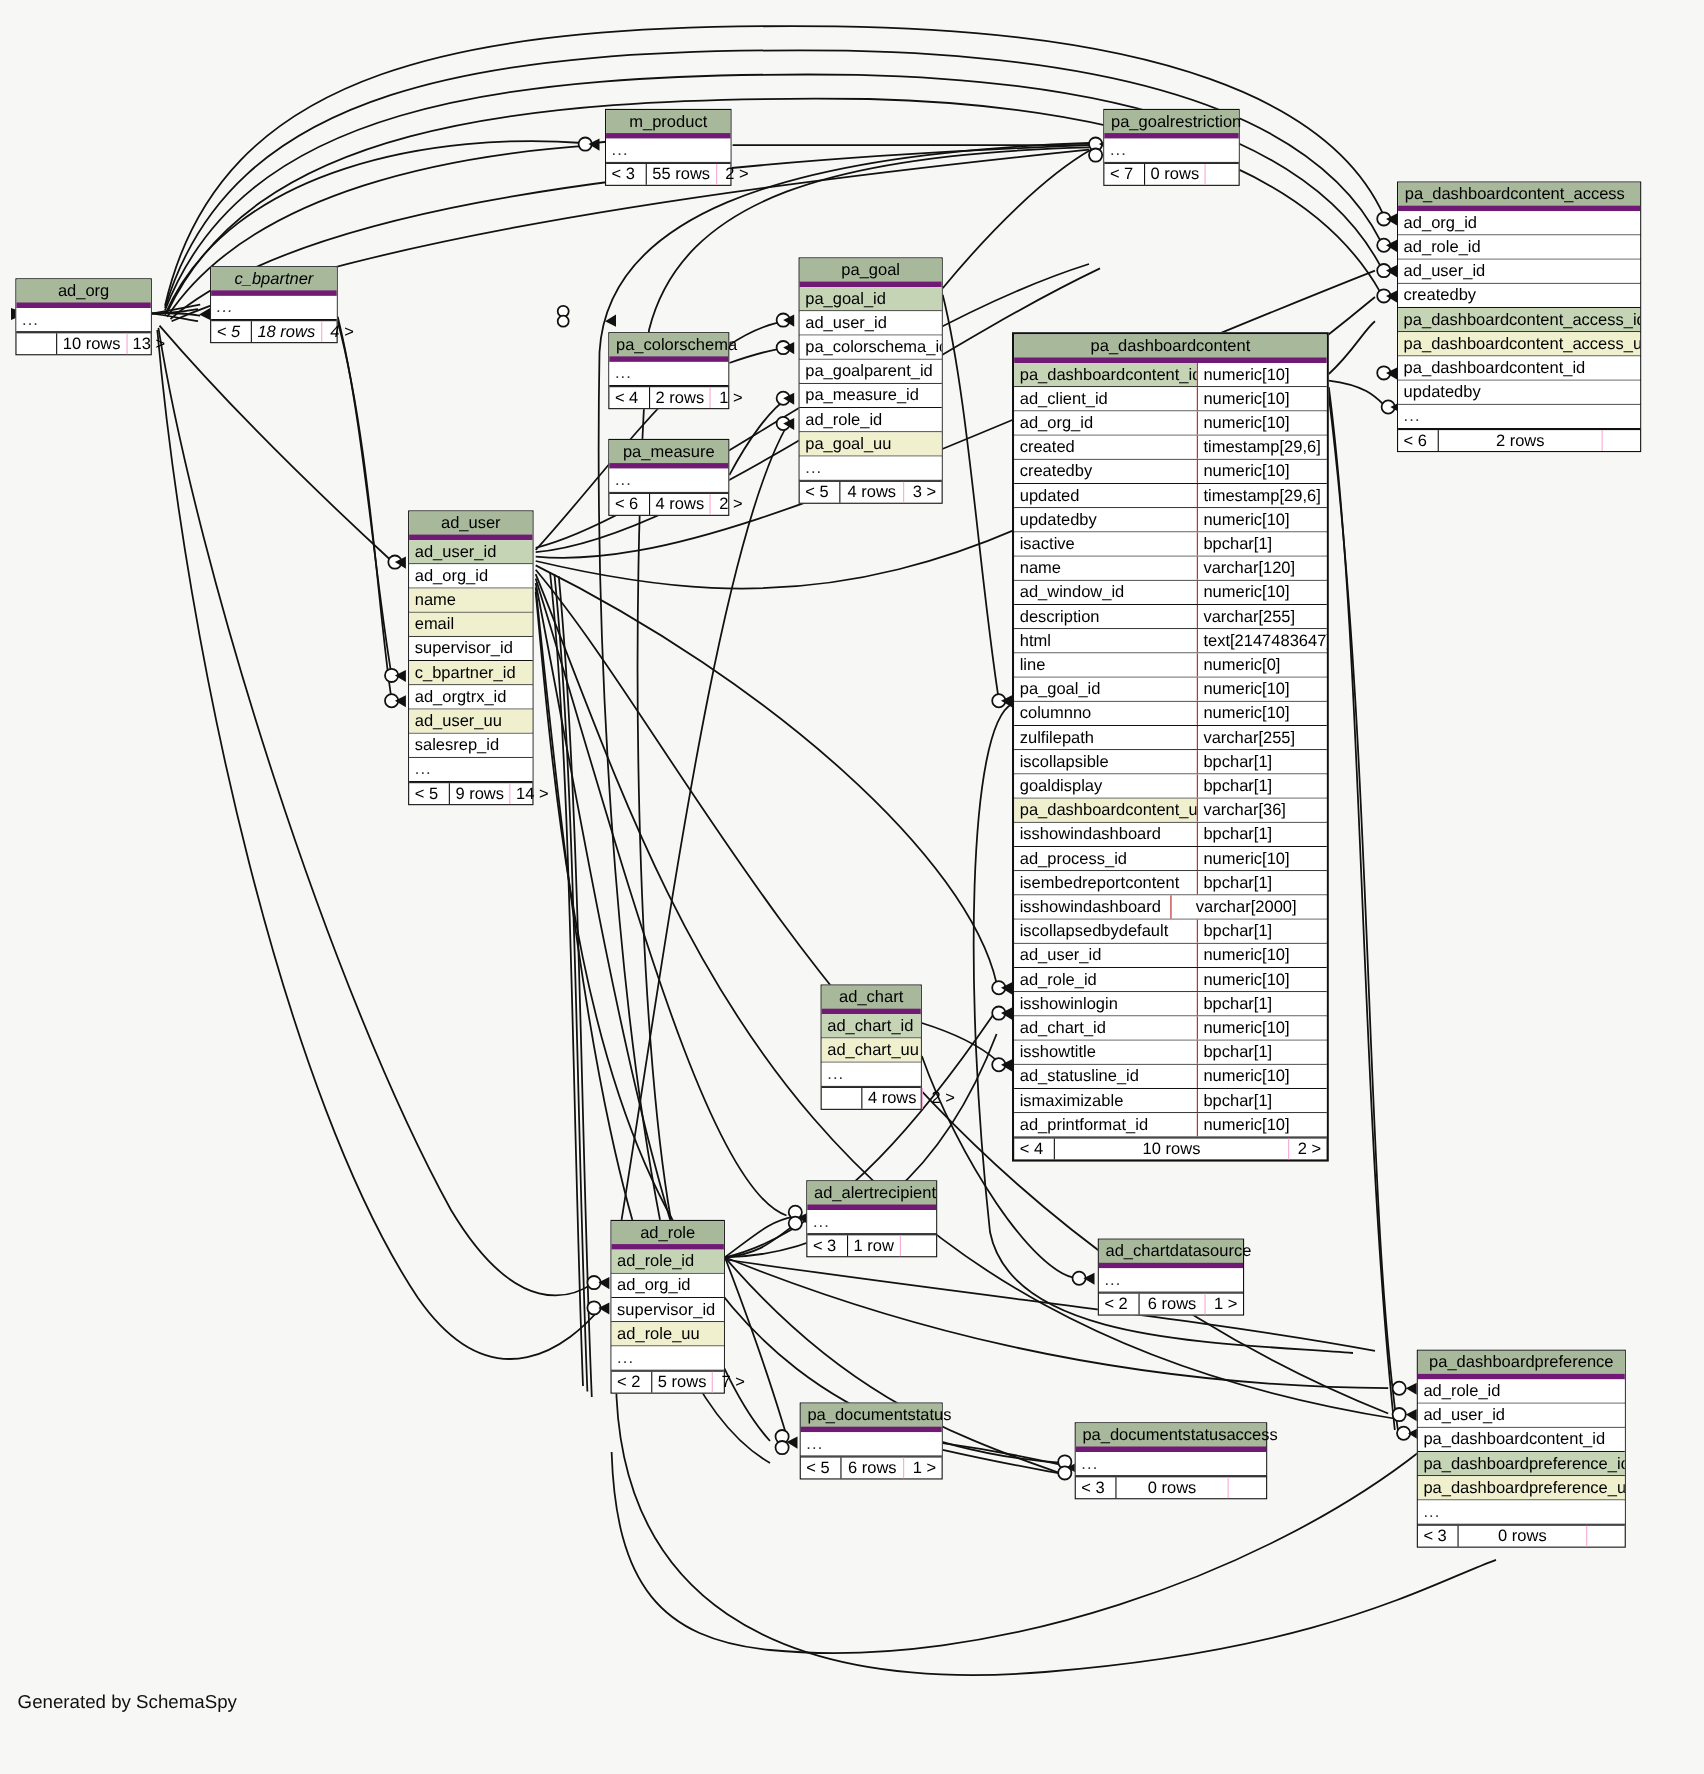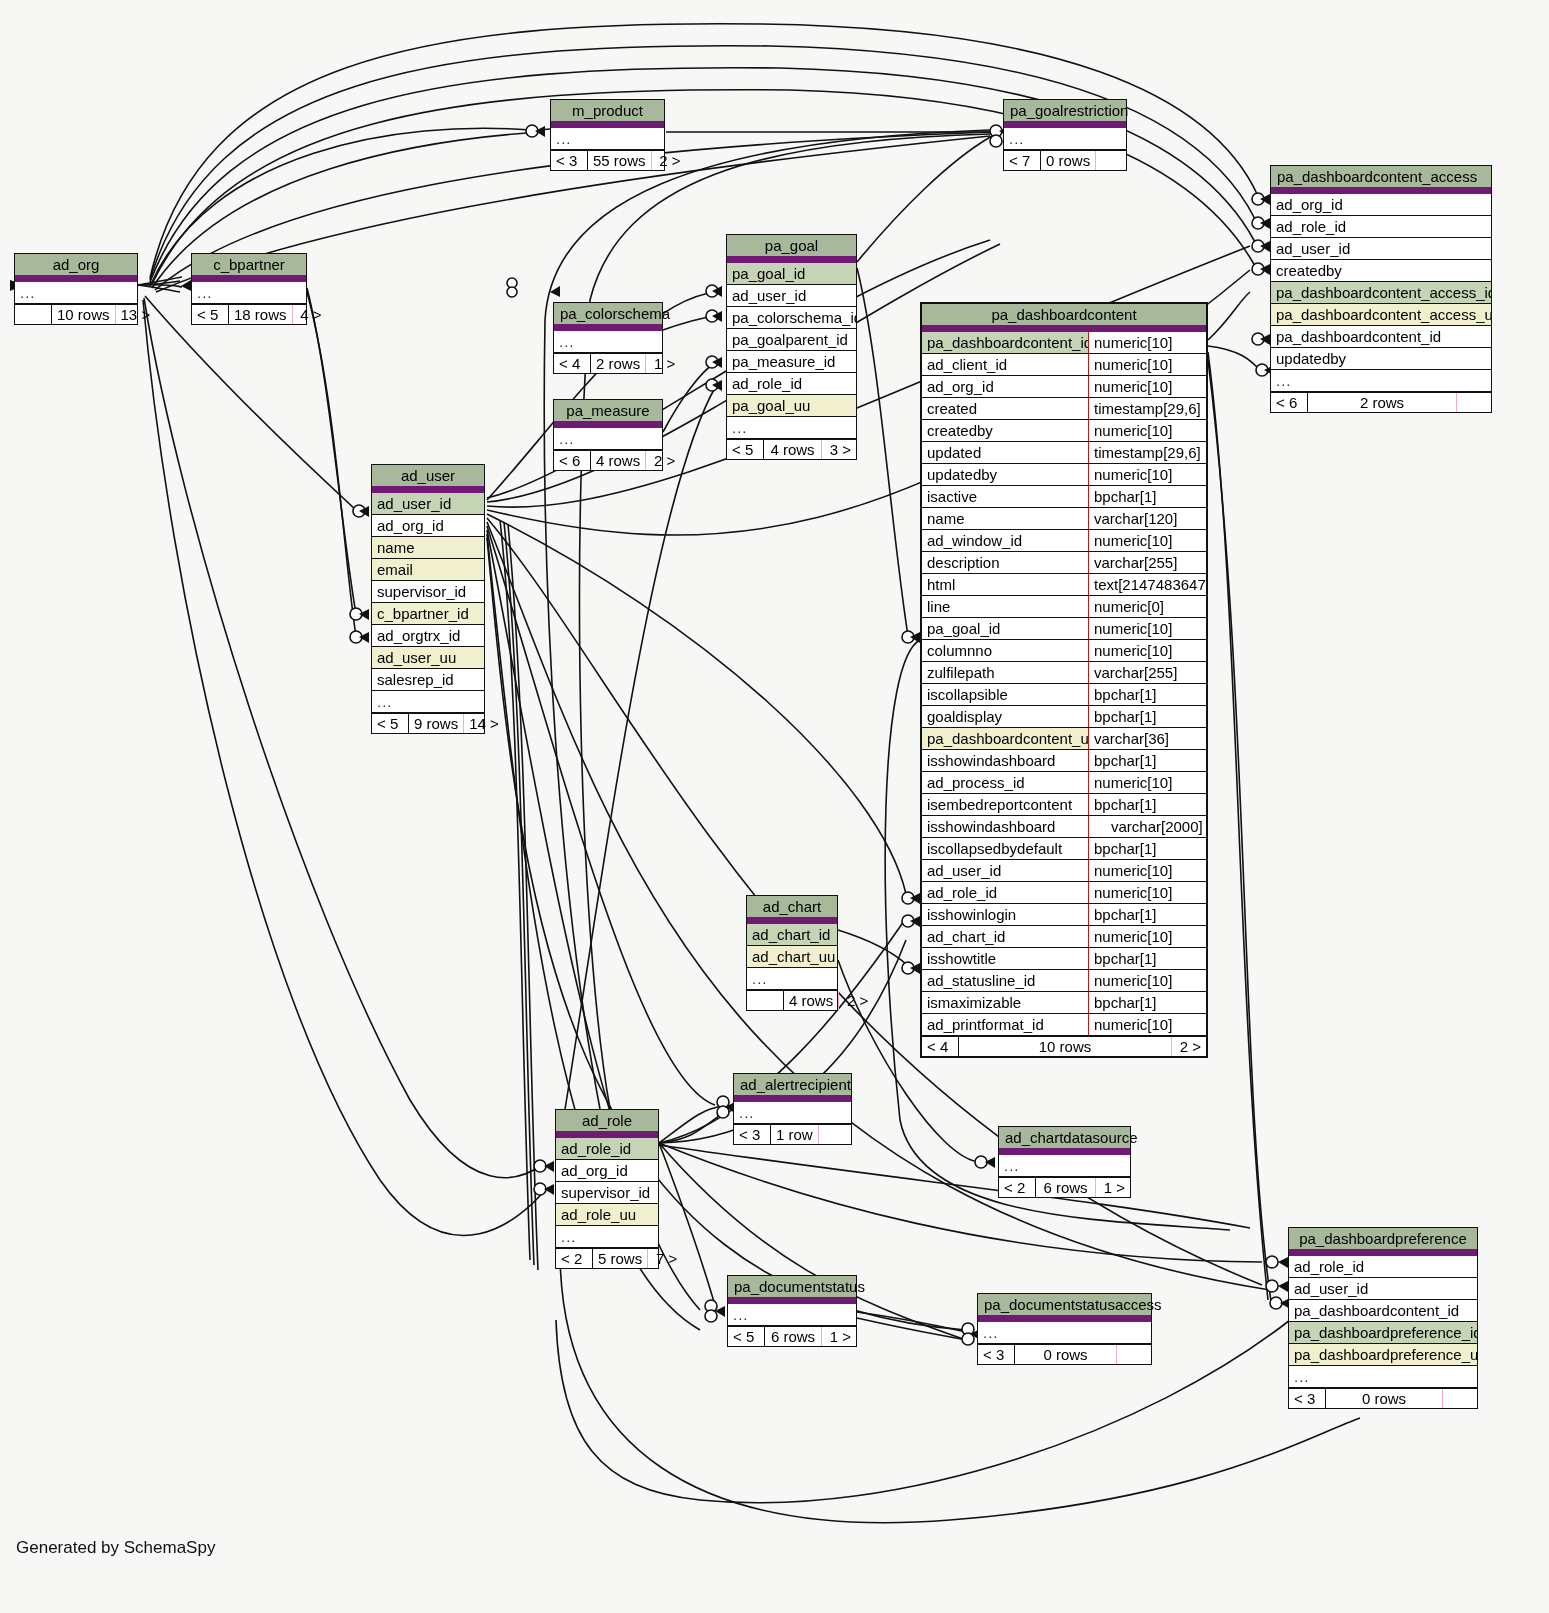--- a/index.html
+++ b/index.html
@@ -17,21 +17,21 @@
     border:1px solid #111;
     background:#ffffff;
     box-sizing:border-box;
     font-size:15px;
     color:#000;
   }
   .tbl.thick{border:2px solid #111;}
   .thead{
     background:#a7b99a;
     text-align:center;
-    border-bottom:7px solid #701a75;
+    border-bottom:5px solid #701a75;
     padding:2px 6px;
     font-size:15px;
     white-space:nowrap;
   }
   .thead.lefttitle{text-align:left;}
   .row{
     display:flex;
     border-bottom:1px solid #111;
     box-sizing:border-box;
   }
@@ -230,21 +230,21 @@
         <div class="thead">ad_org</div>
         <div class="row">
           <div class="cell cname plain dots">...</div>
         </div>
         <div class="foot">
           <div class="fc l" style="min-width: 36px;"></div>
           <div class="fc mid">10 rows</div>
           <div class="fc r" style="min-width: 34px;">13 &gt;</div>
         </div>
       </div>
-      <div class="tbl" style="left: 191px; top: 253px; width: 116px;">
+      <div class="tbl" style="left: 191px; top: 242px; width: 116px; font-style: italic;">
         <div class="thead">c_bpartner</div>
         <div class="row">
           <div class="cell cname plain dots">...</div>
         </div>
         <div class="foot">
           <div class="fc l" style="min-width: 36px;">&lt; 5</div>
           <div class="fc mid">18 rows</div>
           <div class="fc r" style="min-width: 34px;">4 &gt;</div>
         </div>
       </div>
@@ -447,21 +447,21 @@
         <div class="row">
           <div class="cell cname plain">ad_process_id</div>
           <div class="cell ctype plain" style="width: 118px;">numeric[10]</div>
         </div>
         <div class="row">
           <div class="cell cname plain">isembedreportcontent</div>
           <div class="cell ctype plain" style="width: 118px;">bpchar[1]</div>
         </div>
         <div class="row">
           <div class="cell cname plain">isshowindashboard</div>
-          <div class="cell ctype plain" style="width: 118px; padding-left: 22px;">varchar[2000]</div>
+          <div class="cell ctype plain" style="width: 142px; padding-left: 22px;">varchar[2000]</div>
         </div>
         <div class="row">
           <div class="cell cname plain">iscollapsedbydefault</div>
           <div class="cell ctype plain" style="width: 118px;">bpchar[1]</div>
         </div>
         <div class="row">
           <div class="cell cname plain">ad_user_id</div>
           <div class="cell ctype plain" style="width: 118px;">numeric[10]</div>
         </div>
         <div class="row">

